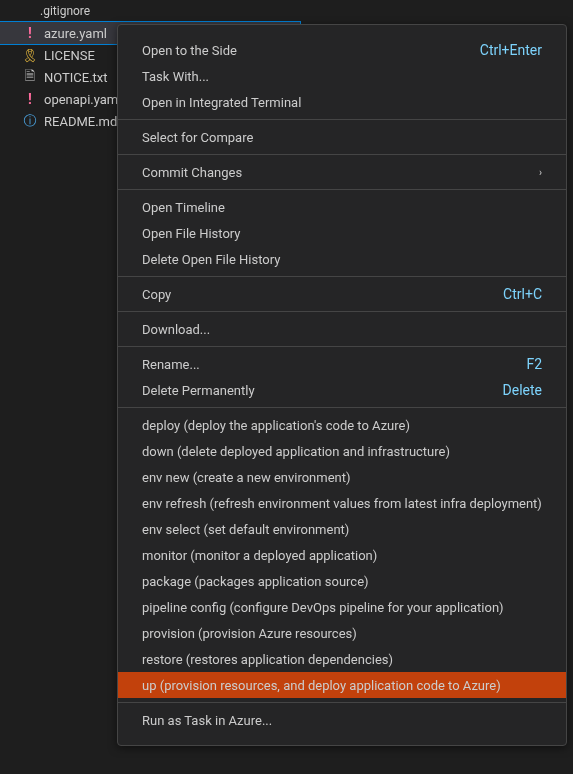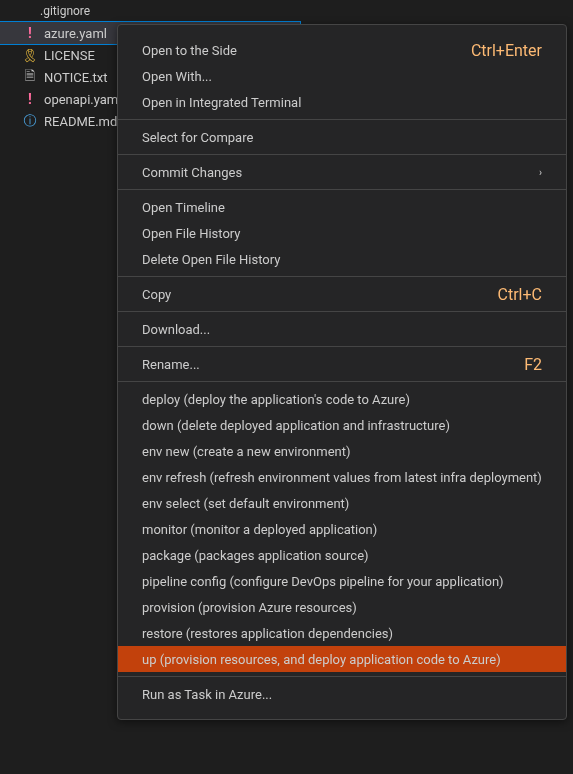--- a/index.html
+++ b/index.html
@@ -70,22 +70,22 @@
       cursor: pointer;
       color: #cccccc;
     }
     .menu-item.highlighted {
       background: #c2410c;
     }
     .menu-label {
       white-space: nowrap;
     }
     .menu-shortcut {
-      color: #fdba74;
-      font-size: 16px;
+      color: #7dd3fc;
+      font-size: 14px;
     }
     .menu-divider {
       height: 1px;
       background: #454545;
       margin: 4px 0;
     }
     .submenu-arrow {
       font-size: 10px;
       color: #cccccc;
     }
@@ -122,21 +122,21 @@
       <span class="file-label">README.md</span>
     </div>
   </div>
 
 <div class="context-menu">
     <div class="menu-item">
       <span class="menu-label">Open to the Side</span>
       <span class="menu-shortcut">Ctrl+Enter</span>
     </div>
     <div class="menu-item">
-      <span class="menu-label">Open With...</span>
+      <span class="menu-label">Task With...</span>
     </div>
     <div class="menu-item">
       <span class="menu-label">Open in Integrated Terminal</span>
     </div>
     <div class="menu-divider"></div>
     <div class="menu-item">
       <span class="menu-label">Select for Compare</span>
     </div>
     <div class="menu-divider"></div>
     <div class="menu-item">
@@ -159,20 +159,24 @@
       <span class="menu-shortcut">Ctrl+C</span>
     </div>
     <div class="menu-divider"></div>
     <div class="menu-item">
       <span class="menu-label">Download...</span>
     </div>
     <div class="menu-divider"></div>
     <div class="menu-item">
       <span class="menu-label">Rename...</span>
       <span class="menu-shortcut">F2</span>
+    </div>
+    <div class="menu-item">
+      <span class="menu-label">Delete Permanently</span>
+      <span class="menu-shortcut">Delete</span>
     </div>
     <div class="menu-divider"></div>
     <div class="menu-item">
       <span class="menu-label">deploy (deploy the application's code to Azure)</span>
     </div>
     <div class="menu-item">
       <span class="menu-label">down (delete deployed application and infrastructure)</span>
     </div>
     <div class="menu-item">
       <span class="menu-label">env new (create a new environment)</span>

